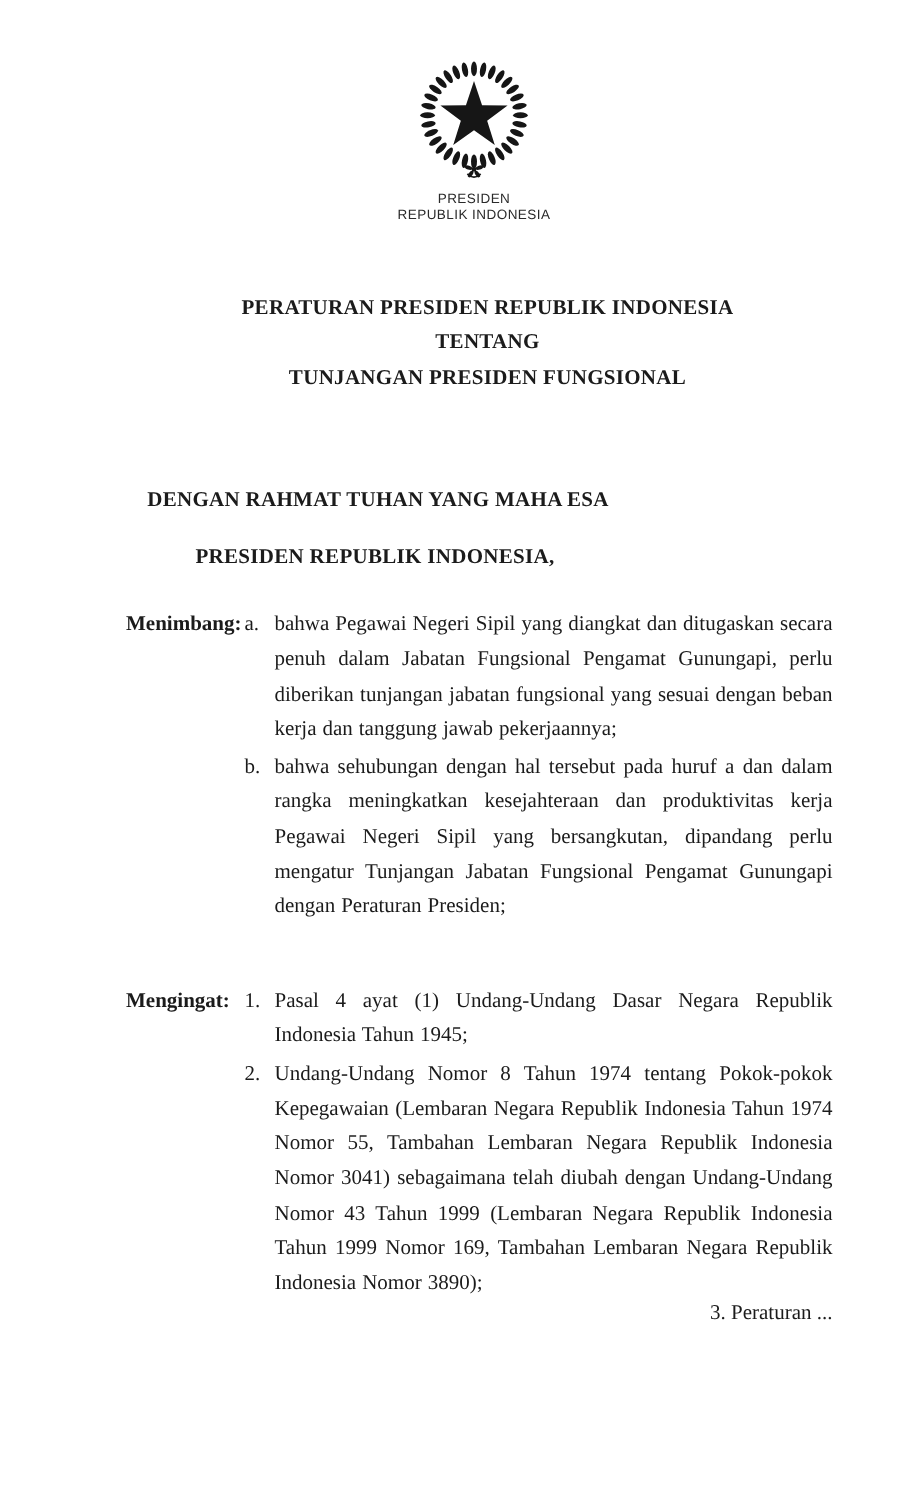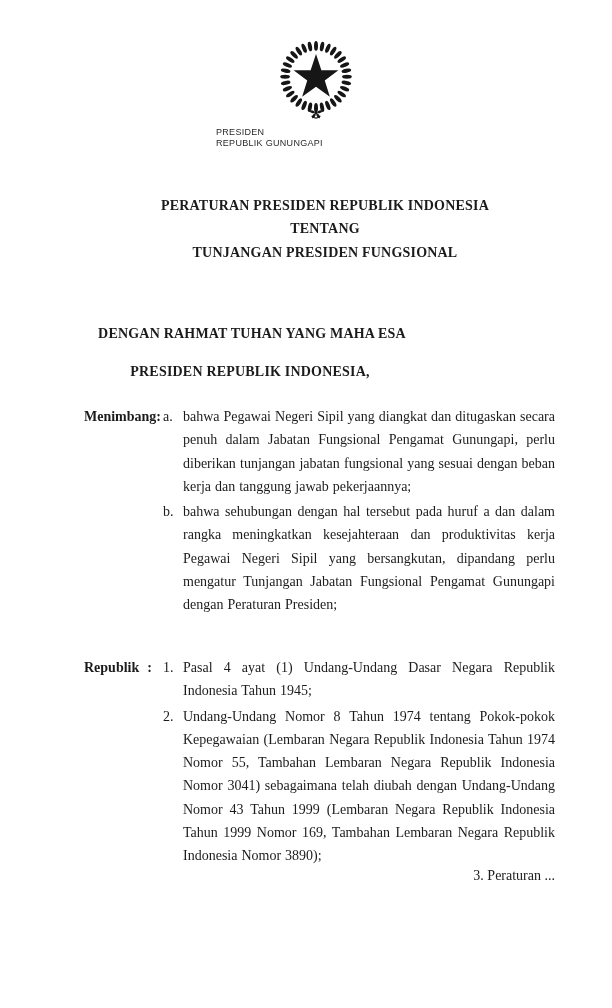--- a/index.html
+++ b/index.html
@@ -23,20 +23,21 @@
     left: 279px;
     top: 40px;
     width: 74px;
     height: 84px;
   }
   .emblem-text {
     position: absolute;
     left: 216px;
     top: 127px;
     width: 200px;
+    text-align: center;
     font-family: "Liberation Sans", sans-serif;
     font-size: 9px;
     line-height: 11px;
     letter-spacing: 0.3px;
     color: #2a2a2a;
   }
 
   
   .title-block {
     position: absolute;
@@ -156,21 +157,21 @@
       <ellipse cx="50" cy="93.8" rx="1.8" ry="3.4" transform="rotate(72 50 99)"></ellipse>
       <ellipse cx="50" cy="93.8" rx="1.8" ry="3.4" transform="rotate(144 50 99)"></ellipse>
       <ellipse cx="50" cy="93.8" rx="1.8" ry="3.4" transform="rotate(216 50 99)"></ellipse>
       <ellipse cx="50" cy="93.8" rx="1.8" ry="3.4" transform="rotate(288 50 99)"></ellipse>
       <path d="M44,103 Q50,109 56,103" fill="none" stroke="#161616" stroke-width="1.6"></path>
     </g>
   </svg>
 
   <div class="emblem-text">
     <div>PRESIDEN</div>
-    <div>REPUBLIK GUNUNGAPI</div>
+    <div>REPUBLIK INDONESIA</div>
   </div>
 
   <div class="title-block">
     <div class="title-line">PERATURAN PRESIDEN REPUBLIK INDONESIA</div>
     <div class="title-line">TENTANG</div>
     <div class="title-line">TUNJANGAN PRESIDEN FUNGSIONAL</div>
   </div>
 
   <div class="invocation">DENGAN RAHMAT TUHAN YANG MAHA ESA</div>
 
@@ -182,21 +183,21 @@
       <span>:</span>
     </div>
     <div class="item-marker" style="grid-row:1">a.</div>
     <div class="item-text" style="grid-row:1">bahwa Pegawai Negeri Sipil yang diangkat dan ditugaskan secara penuh dalam Jabatan Fungsional Pengamat Gunungapi, perlu diberikan tunjangan jabatan fungsional yang sesuai dengan beban kerja dan tanggung jawab pekerjaannya;</div>
     <div class="item-marker row2" style="grid-row:2">b.</div>
     <div class="item-text row2" style="grid-row:2">bahwa sehubungan dengan hal tersebut pada huruf a dan dalam rangka meningkatkan kesejahteraan dan produktivitas kerja Pegawai Negeri Sipil yang bersangkutan, dipandang perlu mengatur Tunjangan Jabatan Fungsional Pengamat Gunungapi dengan Peraturan Presiden;</div>
   </div>
 
   <div class="clause recalling">
     <div class="clause-label">
-      <span>Republik</span>
+      <span>Mengingat</span>
       <span>:</span>
     </div>
     <div class="item-marker" style="grid-row:1">1.</div>
     <div class="item-text" style="grid-row:1">Pasal 4 ayat (1) Undang-Undang Dasar Negara Republik Indonesia Tahun 1945;</div>
     <div class="item-marker row2" style="grid-row:2">2.</div>
     <div class="item-text row2" style="grid-row:2">Undang-Undang Nomor 8 Tahun 1974 tentang Pokok-pokok Kepegawaian (Lembaran Negara Republik Indonesia Tahun 1974 Nomor 55, Tambahan Lembaran Negara Republik Indonesia Nomor 3041) sebagaimana telah diubah dengan Undang-Undang Nomor 43 Tahun 1999 (Lembaran Negara Republik Indonesia Tahun 1999 Nomor 169, Tambahan Lembaran Negara Republik Indonesia Nomor 3890);</div>
   </div>
 
   <div class="catchword">3. Peraturan ...</div>
 

